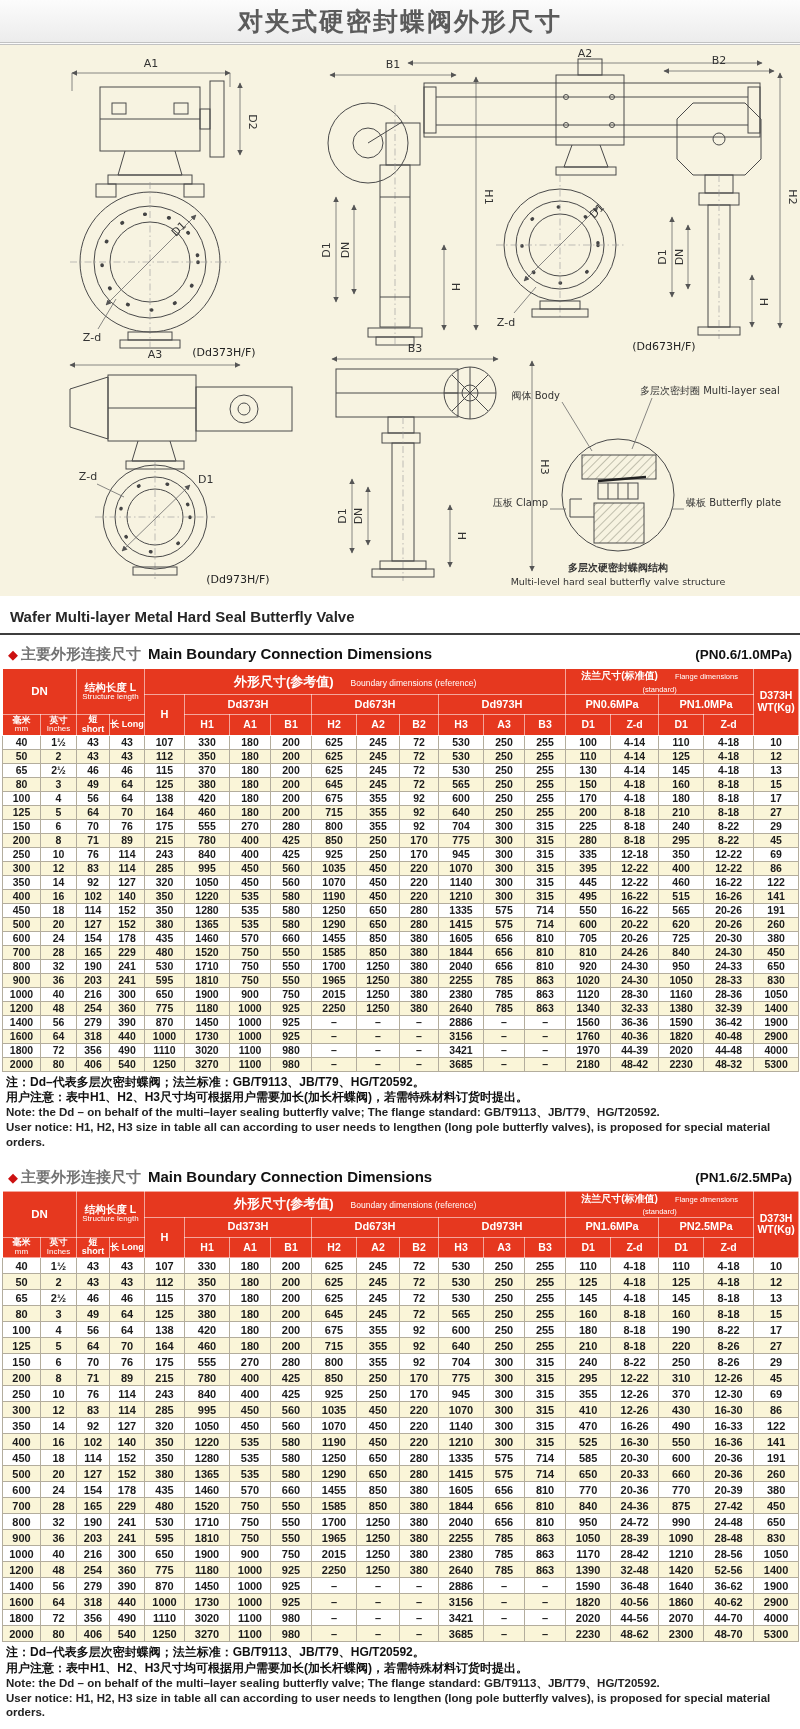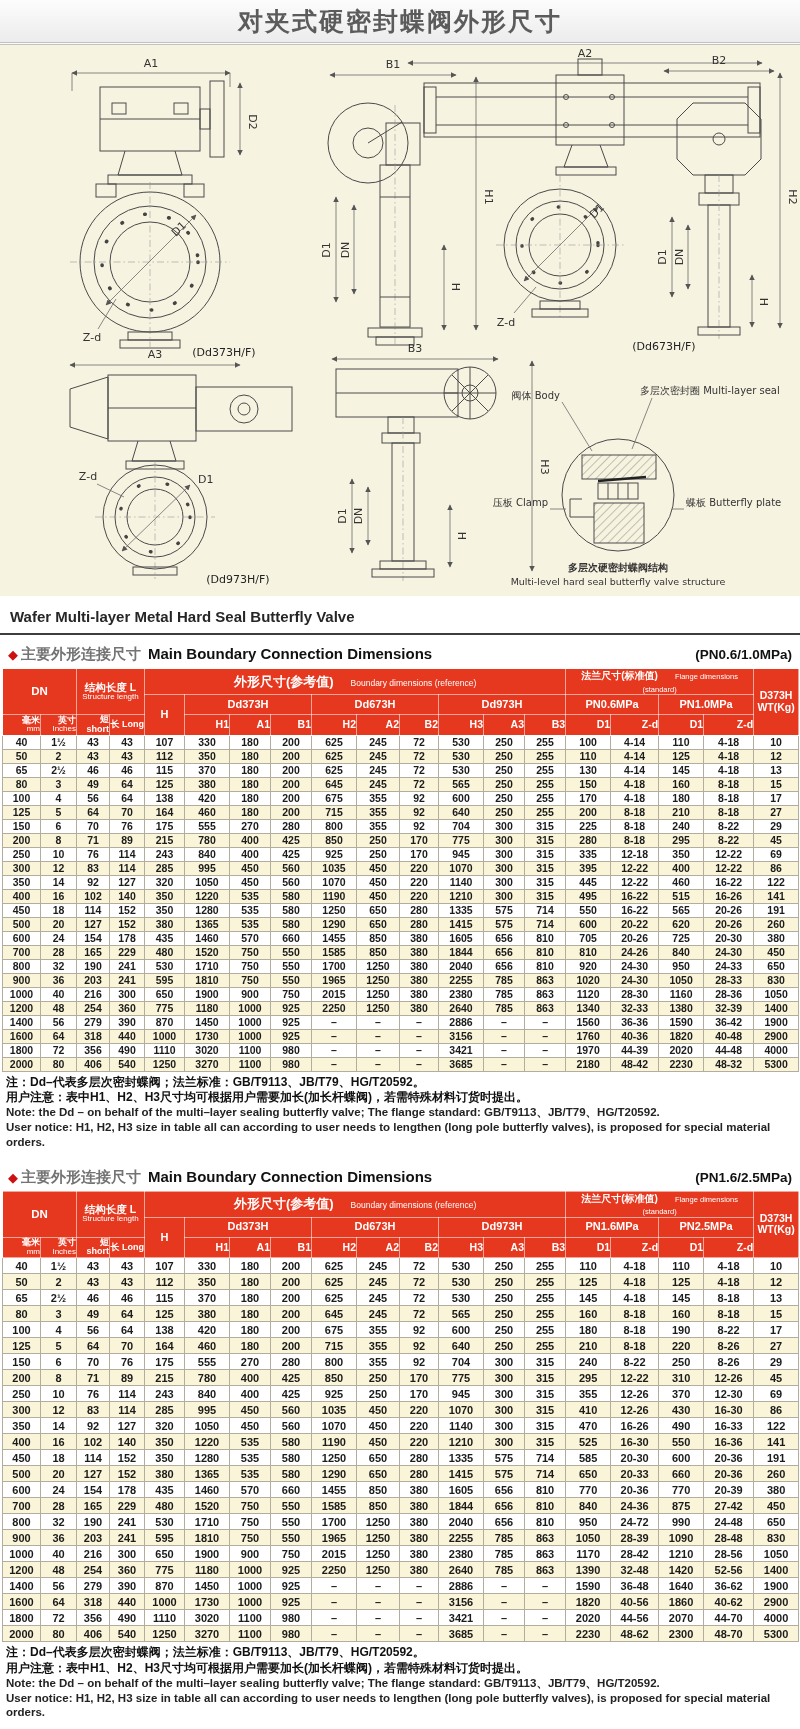--- a/index.html
+++ b/index.html
@@ -44,21 +44,21 @@
   table.t2 td{height:15px;font-size:11px;}
   table.t tbody tr:nth-child(even){background:#faf5d8;}
   .gcn{font-size:13px;}
   .gen{font-size:8.5px;font-weight:normal;margin-left:17px;}
   .s1{display:block;font-size:9px;}
   .s2{display:block;font-size:8px;font-weight:normal;}
   .m1{display:block;font-size:10.5px;}
   .sub{font-size:10.5px;}
   th.r1{height:20px;font-size:11.5px;}
   th.r2{height:19px;font-size:11px;}
-  th.r3{height:19px;font-size:10.5px;text-align:right;}
+  th.r3{height:19px;font-size:10.5px;}
 
   .notes{padding:3px 6px 8px 6px;line-height:1.28;}
   .note-cn{font-size:12px;font-weight:bold;color:#101010;}
   .note-en{font-size:11.5px;font-weight:bold;color:#232323;}
 </style>
 </head>
 <body>
 
 <div class="page">
 

